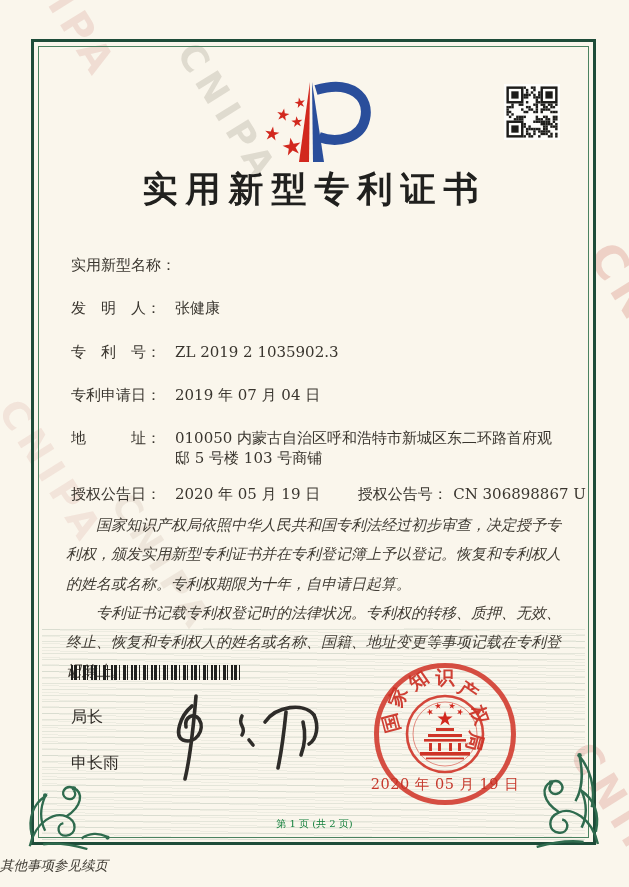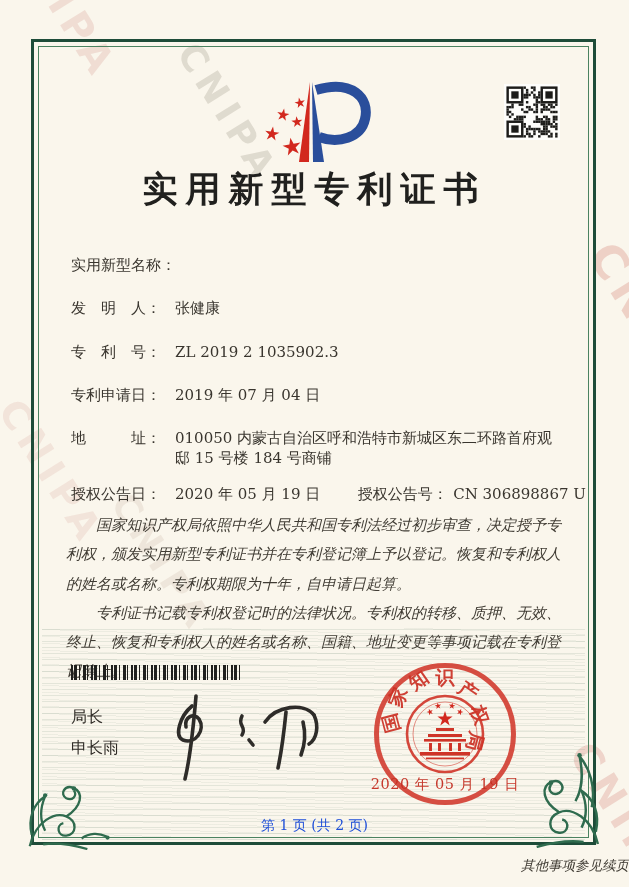--- a/index.html
+++ b/index.html
@@ -50,34 +50,34 @@
   
   .barcode{position:absolute; left:71px; top:665px; width:172px; height:15px; z-index:2;
     background:repeating-linear-gradient(90deg,
       #20201e 0 2px, transparent 2px 3px,
       #20201e 3px 6px, transparent 6px 8px,
       #20201e 8px 9px,  transparent 9px 12px,
       #20201e 12px 15px, transparent 15px 16px,
       #20201e 16px 17px, transparent 17px 20px);}
   
   .signer{position:absolute; left:71px; top:707px; z-index:2; font-size:16px; color:#2f2b26;}
-  .signer .name{margin-top:10px;}
+  .signer .name{margin-top:25px;}
   .signature{position:absolute; left:152px; top:686px; width:190px; height:102px; z-index:2;}
   
   .seal{position:absolute; left:374px; top:663px; width:142px; height:142px; z-index:3;}
   .seal-ring{position:absolute; inset:0; border:5px solid rgba(208,55,42,0.88); border-radius:50%;}
   .seal-char{position:absolute; left:50%; top:50%; font-size:19px; font-weight:700;
     color:rgba(203,48,36,0.92); transform-origin:0 0;}
   .seal-emblem{position:absolute; left:29px; top:29px; width:84px; height:84px;}
   .seal-date{position:absolute; left:-16px; top:112px; width:174px; text-align:center;
     font-size:14.5px; letter-spacing:0.5px; color:rgba(196,46,34,0.95); white-space:nowrap;}
   
   .page-note{position:absolute; left:0; top:817px; width:100%; text-align:center; z-index:2;
-    font-size:14px; color:#1d4ed8;}
-  .footer-note{position:absolute; left:0; top:857px; width:100%; text-align:right; z-index:2;
+    font-size:10px; color:#15803d;}
+  .footer-note{position:absolute; left:0; top:857px; width:100%; text-align:left; z-index:2;
     font-size:13.5px; font-style:italic; color:#3e3a32;}
   
   .orn{position:absolute; z-index:2;}
   .orn-left{left:24px; top:754px; width:96px; height:96px;}
   .orn-right{left:502px; top:746px; width:102px; height:102px; transform:scaleX(-1);}
 </style>
 </head>
 <body>
 
 <div class="page">
@@ -275,21 +275,21 @@
     <div class="frow">
       <span class="lbl"><span>专　利　号</span><span>：</span></span>
       <span class="val">ZL 2019 2 1035902.3</span>
     </div>
     <div class="frow">
       <span class="lbl"><span>专利申请日</span><span>：</span></span>
       <span class="val">2019 年 07 月 04 日</span>
     </div>
     <div class="frow" style="margin-bottom:15px;">
       <span class="lbl"><span>地　　　址</span><span>：</span></span>
-      <span class="val">010050 内蒙古自治区呼和浩特市新城区东二环路首府观邸 15 号楼 184 号商铺</span>
+      <span class="val">010050 内蒙古自治区呼和浩特市新城区东二环路首府观邸 5 号楼 103 号商铺</span>
     </div>
     <div class="frow">
       <span class="lbl"><span>授权公告日</span><span>：</span></span>
       <span class="val">2020 年 05 月 19 日</span>
       <span class="pair2">
         <span class="lbl"><span>授权公告号</span><span>：</span></span>
         <span class="val">CN 306898867 U</span>
       </span>
     </div>
   </div>

